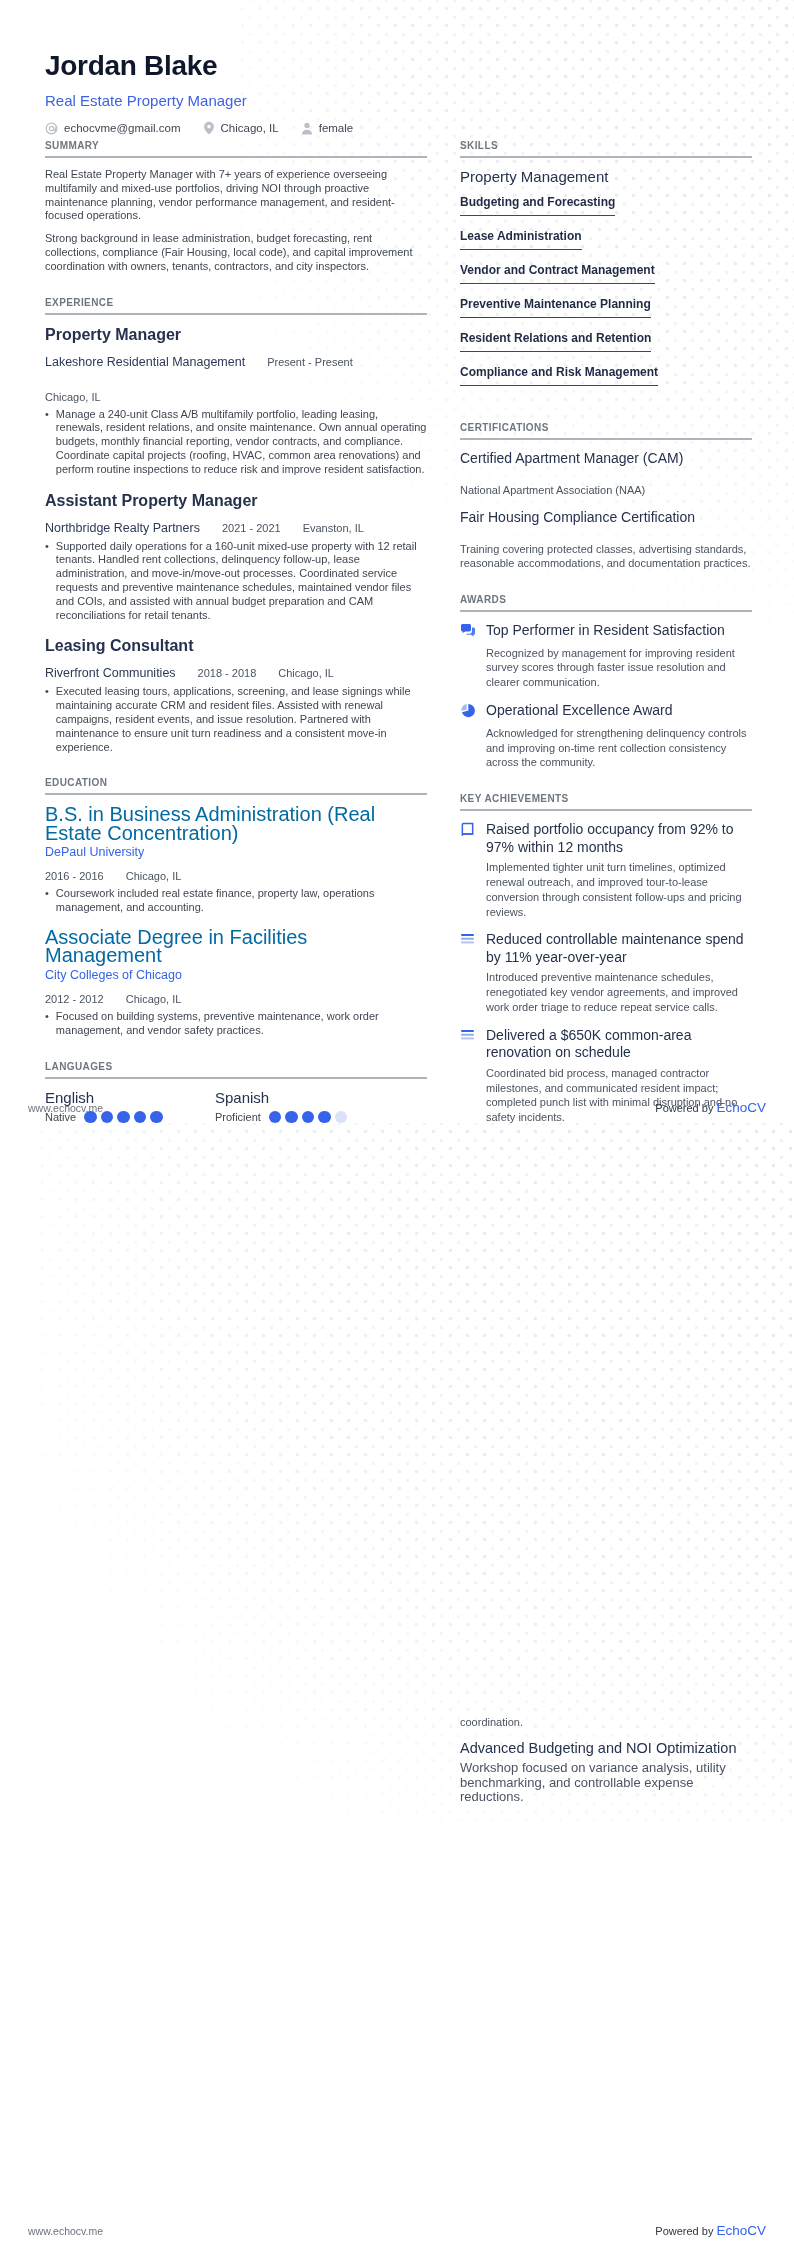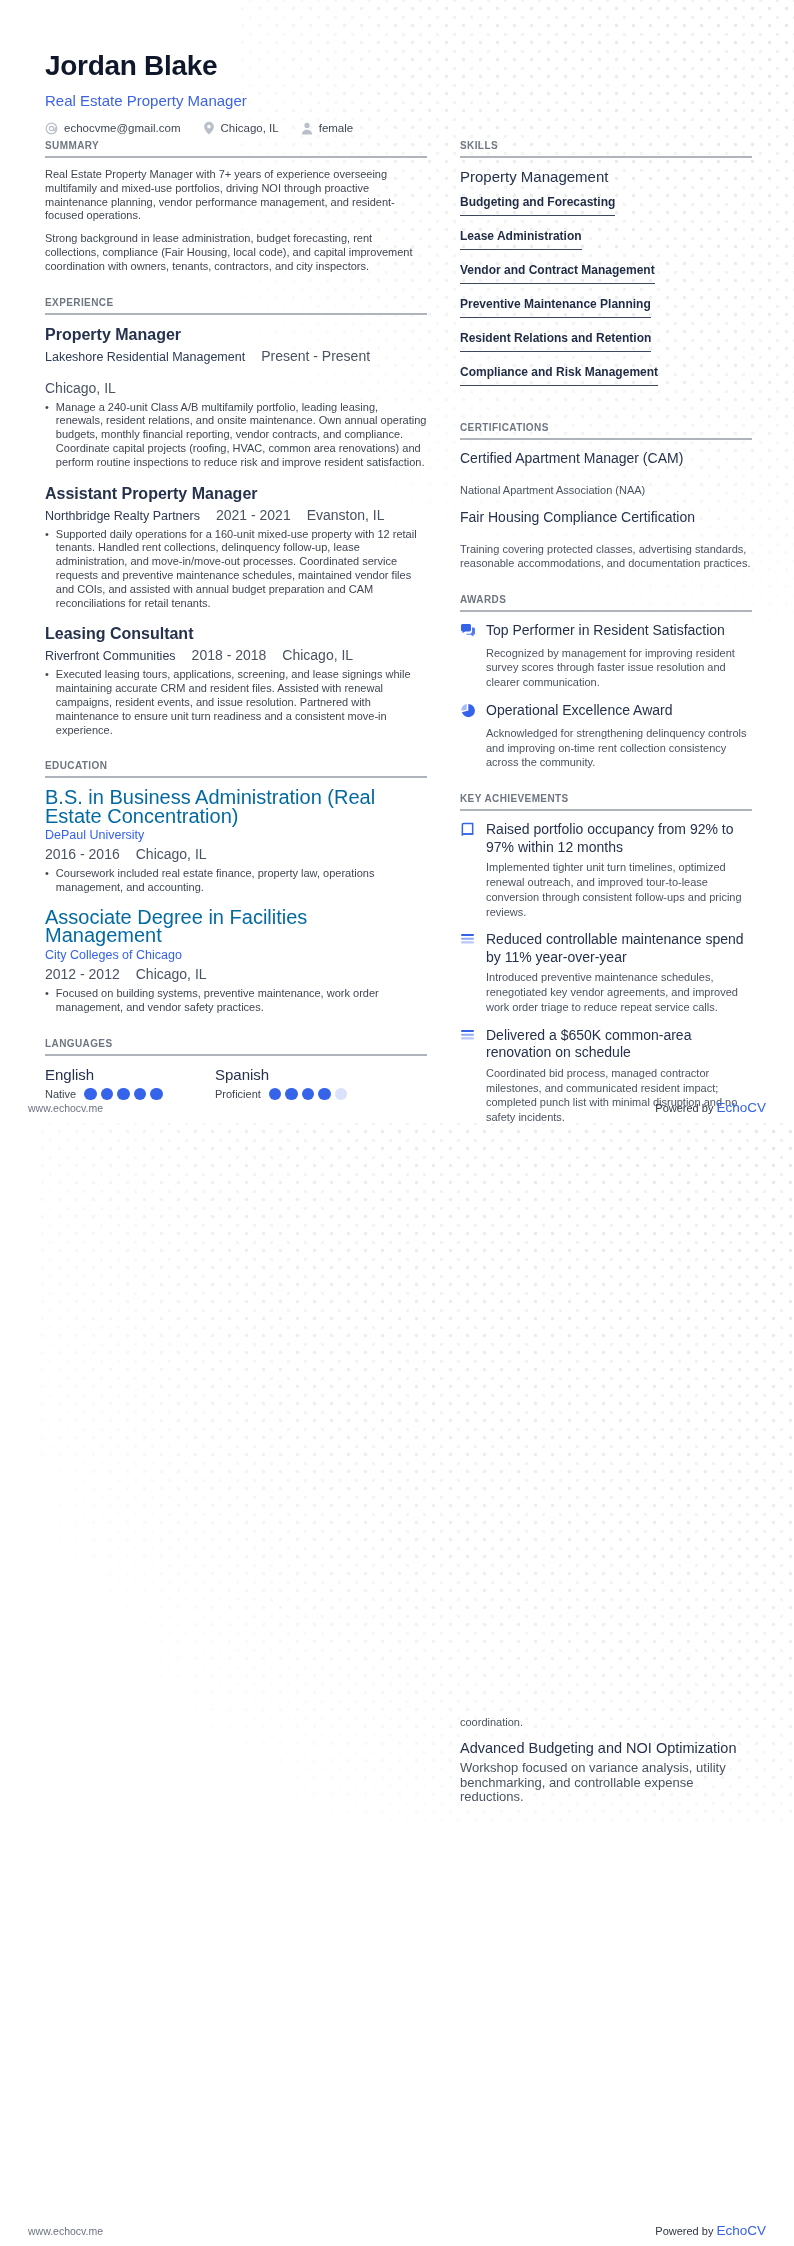--- a/index.html
+++ b/index.html
@@ -37,23 +37,23 @@
 
   .sec-label { font-size:10px; letter-spacing:.4px; color:#6e7681; font-weight:700; }
   .rule { border-bottom:2px solid #aeb3bc; margin:5px 0 10px; }
   .section { margin-bottom:23px; }
 
   .para { font-size:11px; line-height:13.8px; color:#3f4652; margin-bottom:9px; }
   .para:last-child { margin-bottom:0; }
 
   .job { margin-bottom:14px; } .job:last-child { margin-bottom:0; }
   .job-title { font-size:16px; line-height:20px; font-weight:600; color:#25314d; }
-  .meta { margin-top:3px; display:flex; align-items:baseline; gap:16px; flex-wrap:wrap; }
+  .meta { margin-top:10px; display:flex; align-items:baseline; gap:22px; flex-wrap:wrap; }
   .company { font-size:12.5px; font-weight:500; color:#2c3a55; }
-  .dates, .loc { font-size:14px; color:#4a5361; }
+  .dates, .loc { font-size:11px; color:#4a5361; }
   .bullet { margin-top:5px; display:flex; gap:7px; font-size:11px; line-height:13.8px; }
   .bullet .bdot { color:#3f4652; flex:0 0 auto; }
 
   .edu { margin-bottom:13px; } .edu:last-child { margin-bottom:0; }
   .edu-title { font-size:20px; line-height:18.5px; font-weight:400; color:#0369a1; }
   .school { margin-top:3px; font-size:12.5px; font-weight:500; color:#3563e9; text-decoration:none; display:inline-block; cursor:pointer; }
 
   .langs { display:grid; grid-template-columns:170px 1fr; }
   .lang-name { font-size:15px; font-weight:500; color:#25314d; }
   .lang-row { margin-top:5px; display:flex; align-items:center; gap:8px; }

